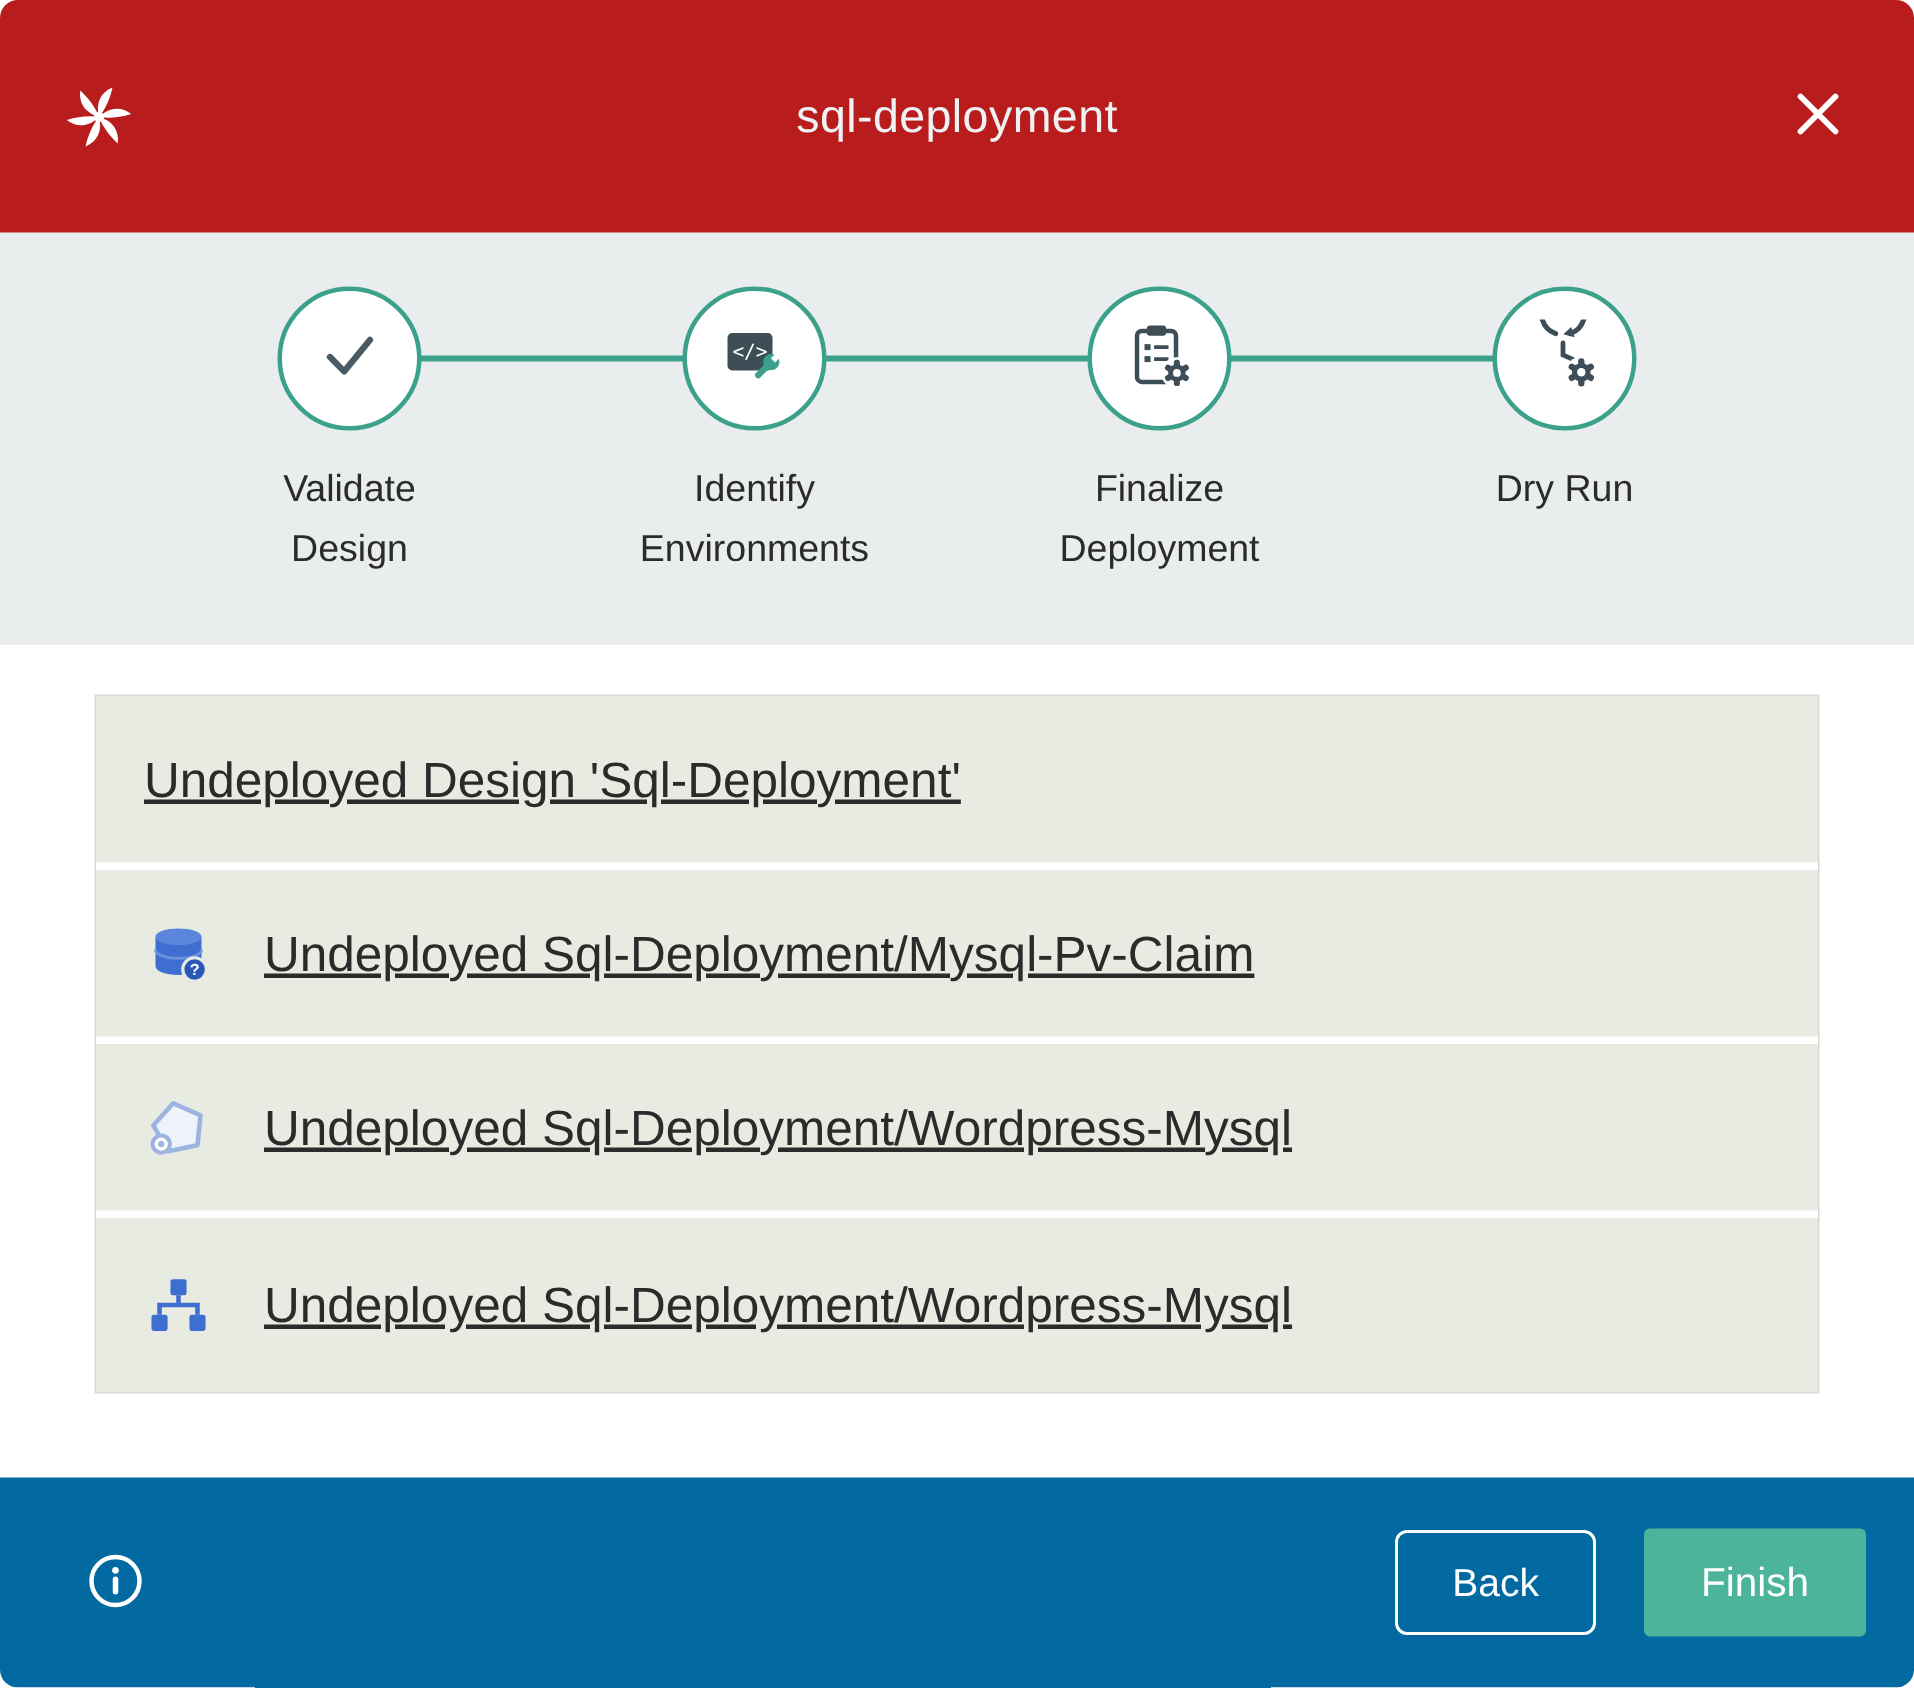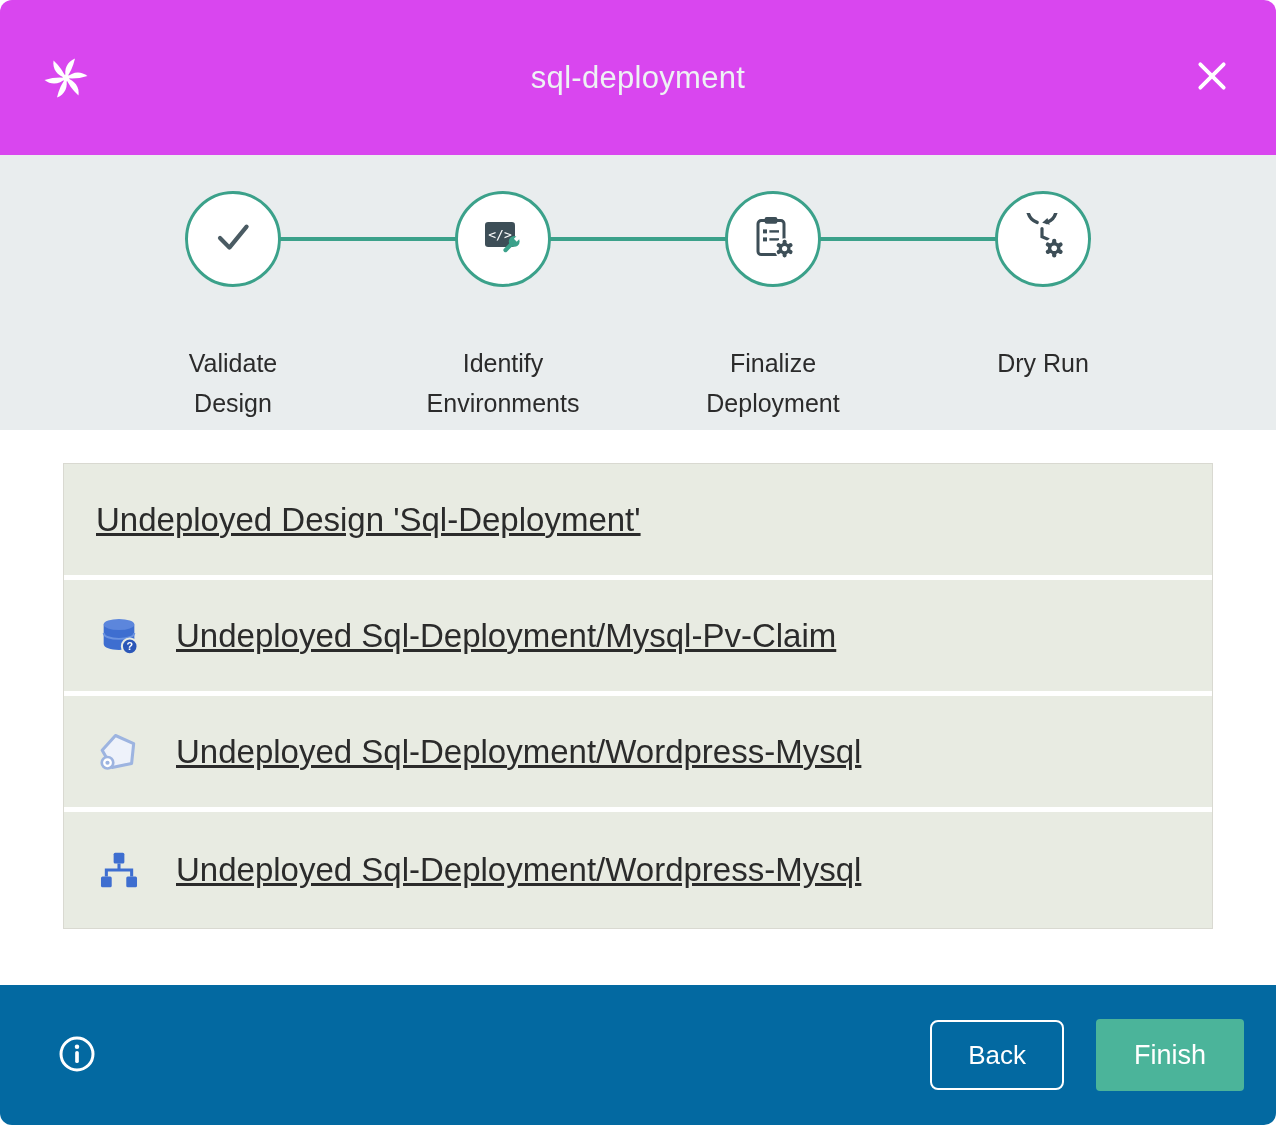--- a/index.html
+++ b/index.html
@@ -1,32 +1,32 @@
 <!DOCTYPE html>
 <html><head>
 <meta charset="utf-8">
 <style>
   * { margin:0; padding:0; box-sizing:border-box; }
   html,body { width:1276px; height:1125px; font-family:"Liberation Sans", sans-serif; background:#ffffff; }
   .modal { width:1276px; height:1125px; display:flex; flex-direction:column; border-radius:12px; overflow:hidden; }
 
   
-  .header { height:155px; background:#d946ef; display:flex; align-items:center; padding:0 40px; position:relative; flex:0 0 auto; }
+  .header { height:155px; background:#b91c1c; display:flex; align-items:center; padding:0 40px; position:relative; flex:0 0 auto; }
   .logo { width:52px; height:52px; display:flex; align-items:center; justify-content:center; }
   .title { position:absolute; left:50%; transform:translateX(-50%); font-size:31px; font-weight:500; color:#eef2f4; letter-spacing:0.3px; }
   .close-btn { margin-left:auto; background:none; border:none; width:48px; height:48px; cursor:pointer; display:flex; align-items:center; justify-content:center; }
 
   
   .stepper { height:275px; background:#e9edee; flex:0 0 auto; }
   .steps { display:flex; width:1080px; margin:36px auto 0; }
   .step { flex:1; display:flex; flex-direction:column; align-items:center; position:relative; }
   .step:not(:first-child)::before { content:""; position:absolute; top:46px; right:50%; width:100%; height:4px; background:#3ba18a; }
   .circle { width:96px; height:96px; border-radius:50%; background:#fff; border:3px solid #3ba18a; display:flex; align-items:center; justify-content:center; position:relative; z-index:1; }
   .step.current .circle { background:#c8d1d5; }
-  .step-label { margin-top:56px; font-size:25px; line-height:40px; text-align:center; color:#2b2b2b; max-width:160px; }
+  .step-label { margin-top:19px; font-size:25px; line-height:40px; text-align:center; color:#2b2b2b; max-width:160px; }
 
   
   .content { flex:1; background:#fff; padding:33px 63px 0; }
   .panel { border:1px solid #d9d9d1; }
   .row { background:#e8ebe2; min-height:116px; display:flex; align-items:center; padding:0 32px; border-bottom:5px solid #ffffff; }
   .row:last-child { border-bottom:none; }
   .row-icon { width:46px; height:46px; margin-right:34px; flex:0 0 auto; display:flex; align-items:center; justify-content:center; }
   .row-text { font-size:33px; color:#2b2b2b;text-decoration:underline; }
 
   

